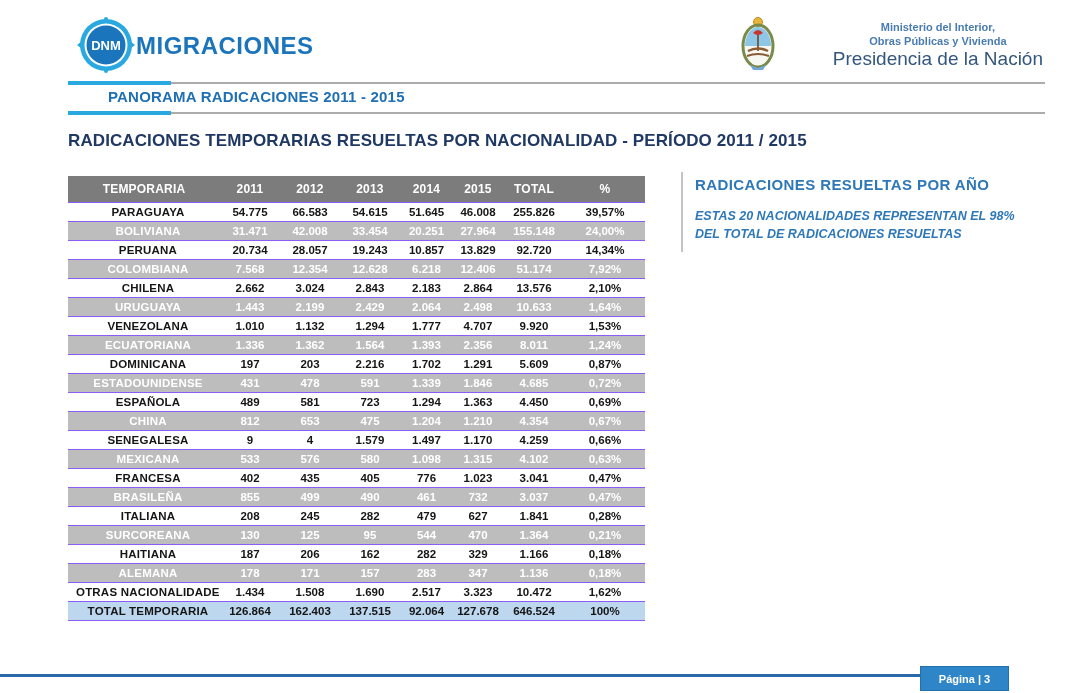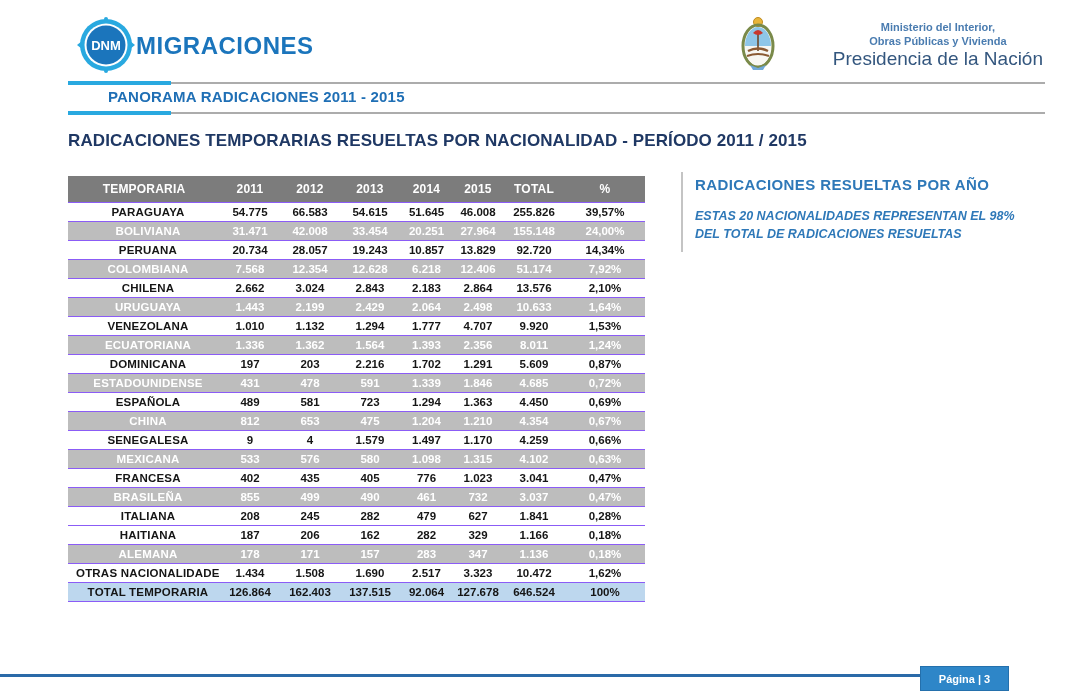--- a/index.html
+++ b/index.html
@@ -320,20 +320,30 @@
       <tr>
         <td class="name">ITALIANA</td>
         <td>208</td>
         <td>245</td>
         <td>282</td>
         <td>479</td>
         <td>627</td>
         <td>1.841</td>
         <td>0,28%</td>
       </tr>
+      <tr class="shaded">
+        <td class="name">SURCOREANA</td>
+        <td>130</td>
+        <td>125</td>
+        <td>95</td>
+        <td>544</td>
+        <td>470</td>
+        <td>1.364</td>
+        <td>0,21%</td>
+      </tr>
       <tr>
         <td class="name">HAITIANA</td>
         <td>187</td>
         <td>206</td>
         <td>162</td>
         <td>282</td>
         <td>329</td>
         <td>1.166</td>
         <td>0,18%</td>
       </tr>

